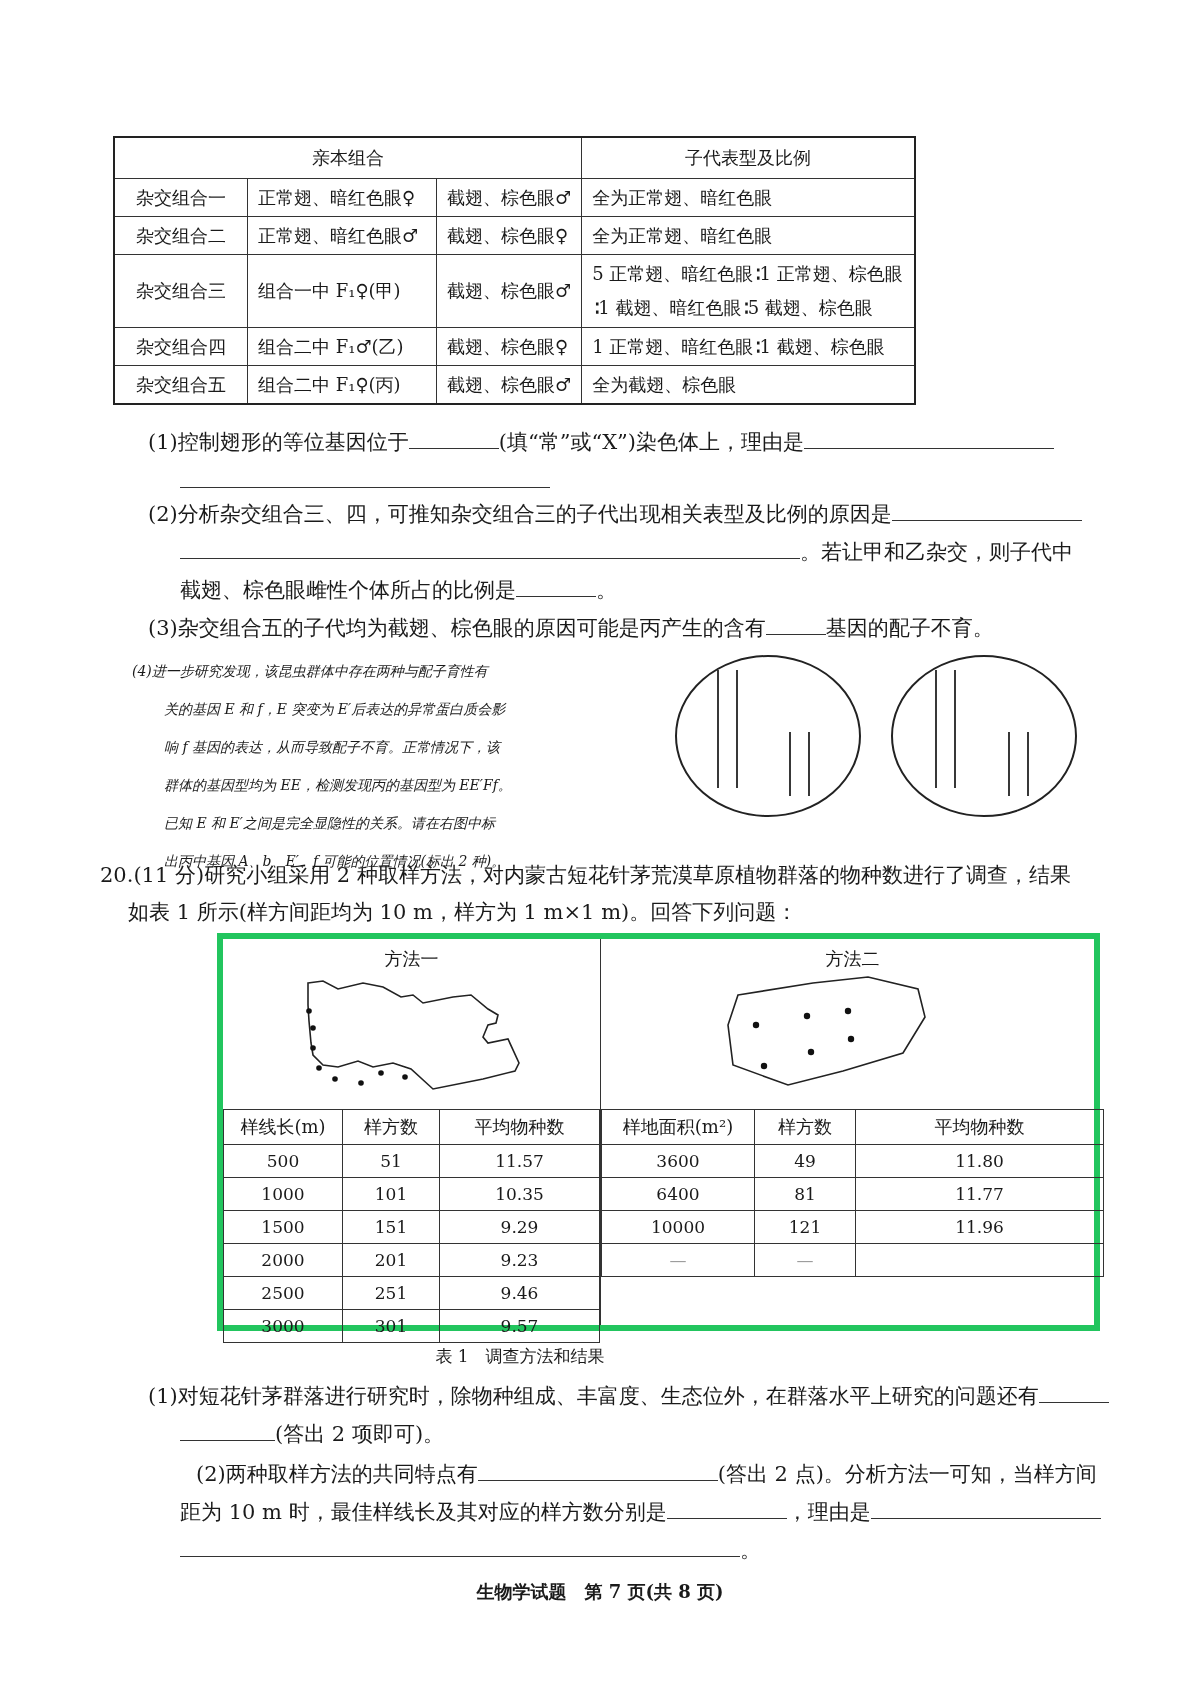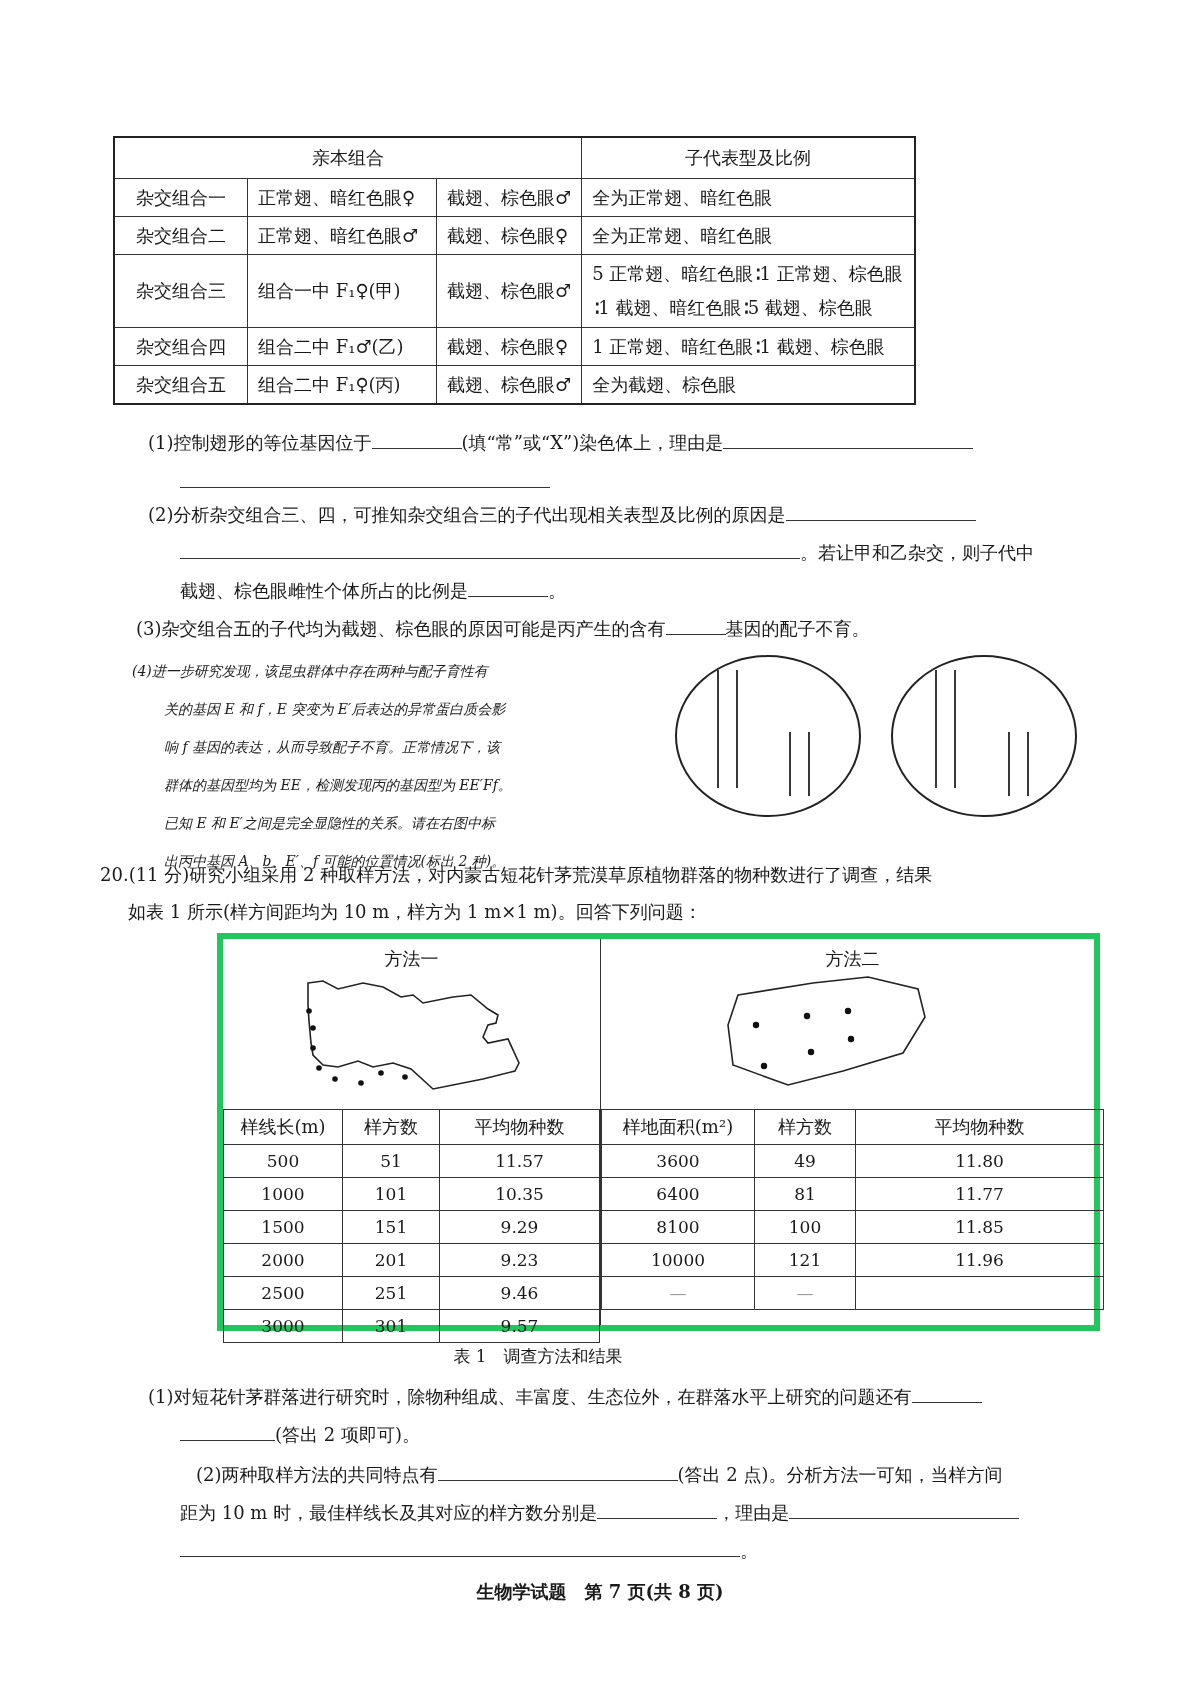--- a/index.html
+++ b/index.html
@@ -18,42 +18,42 @@
   table.cross td, table.cross th {
     border: 1px solid #333; font-weight: normal; padding: 0 10px;
     height: 37px; text-align: left; white-space: nowrap;
   }
   table.cross th { text-align: center; height: 40px; }
   table.cross td.c0 { text-align: center; width: 112px; }
   table.cross td.c1 { width: 168px; }
   table.cross td.c2 { width: 120px; }
   table.cross td.wrap { white-space: normal; line-height: 34px; height: 72px; }
 
-  .line { position: absolute; font-size: 18px; white-space: nowrap; line-height: 26px; }
+  .line { position: absolute; font-size: 21px; white-space: nowrap; line-height: 26px; }
   .blank { display: inline-block; border-bottom: 1px solid #333; height: 20px; vertical-align: baseline; }
   .uline { position: absolute; border-bottom: 1px solid #333; height: 0; }
 
   
   .cell-diagram { position: absolute; }
 
   
   .survey {
     position: absolute; left: 217px; top: 933px; width: 883px; height: 398px;
     border: 6px solid #22c55e; box-sizing: border-box;
   }
   .survey .vdiv { position: absolute; left: 377px; top: 0; bottom: 0; border-left: 1.5px solid #333; }
   .survey .method-title { position: absolute; top: 8px; font-size: 18px; text-align: center; }
   table.sdata {
     position: absolute; top: 170px; border-collapse: collapse; font-size: 17px;
   }
   table.sdata td, table.sdata th {
     border: 1px solid #333; font-weight: normal; text-align: center; height: 32px; padding: 0;
   }
   table.sdata th { height: 34px; font-size: 18px; }
-  .caption { position: absolute; left: 0; width: 1040px; text-align: center; top: 1345px; font-size: 17px; padding-left: 18px; }
+  .caption { position: absolute; left: 0; width: 1040px; text-align: center; top: 1345px; font-size: 17px; }
   .footer { position: absolute; left: 0; width: 1200px; text-align: center; top: 1580px; font-size: 18px; font-weight: bold; }
 </style>
 </head>
 <body>
 
 <table class="cross">
   <tbody>
       <tr>
     <th colspan="3">亲本组合</th>
     <th>子代表型及比例</th>
@@ -99,21 +99,21 @@
 <div class="line" style="left:148px; top:500px;">
   <span>(2)分析杂交组合三、四，可推知杂交组合三的子代出现相关表型及比例的原因是</span><span class="blank" style="width:190px"></span>
 </div>
 <div class="line" style="left:180px; top:538px;">
   <span class="blank" style="width:620px"></span><span>。若让甲和乙杂交，则子代中</span>
 </div>
 <div class="line" style="left:180px; top:576px;">
   <span>截翅、棕色眼雌性个体所占的比例是</span><span class="blank" style="width:80px"></span><span>。</span>
 </div>
 
-<div class="line" style="left:136px; top:614px;">
+<div class="line" style="left:148px; top:614px;">
   <span>(3)杂交组合五的子代均为截翅、棕色眼的原因可能是丙产生的含有</span><span class="blank" style="width:60px"></span><span>基因的配子不育。</span>
 </div>
 
 <div class="abs" style="left:132px; top:652px; font-size:14px; line-height:38px;font-style:italic;">
   <div>(4)进一步研究发现，该昆虫群体中存在两种与配子育性有</div>
   <div style="padding-left:32px">关的基因 E 和 f，E 突变为 E′后表达的异常蛋白质会影</div>
   <div style="padding-left:32px">响 f 基因的表达，从而导致配子不育。正常情况下，该</div>
   <div style="padding-left:32px">群体的基因型均为 EE，检测发现丙的基因型为 EE′Ff。</div>
   <div style="padding-left:32px">已知 E 和 E′之间是完全显隐性的关系。请在右图中标</div>
   <div style="padding-left:32px">出丙中基因 A、b、E′、f 可能的位置情况(标出 2 种)。</div>
@@ -213,25 +213,20 @@
           <td>3600</td>
           <td>49</td>
           <td>11.80</td>
         </tr>
     <tr>
           <td>6400</td>
           <td>81</td>
           <td>11.77</td>
         </tr>
     <tr>
-          <td>8100</td>
-          <td>100</td>
-          <td>11.85</td>
-        </tr>
-    <tr>
           <td>10000</td>
           <td>121</td>
           <td>11.96</td>
         </tr>
     <tr>
           <td style="color:#999">—</td>
           <td style="color:#999">—</td>
           <td></td>
         </tr>
   </tbody>

